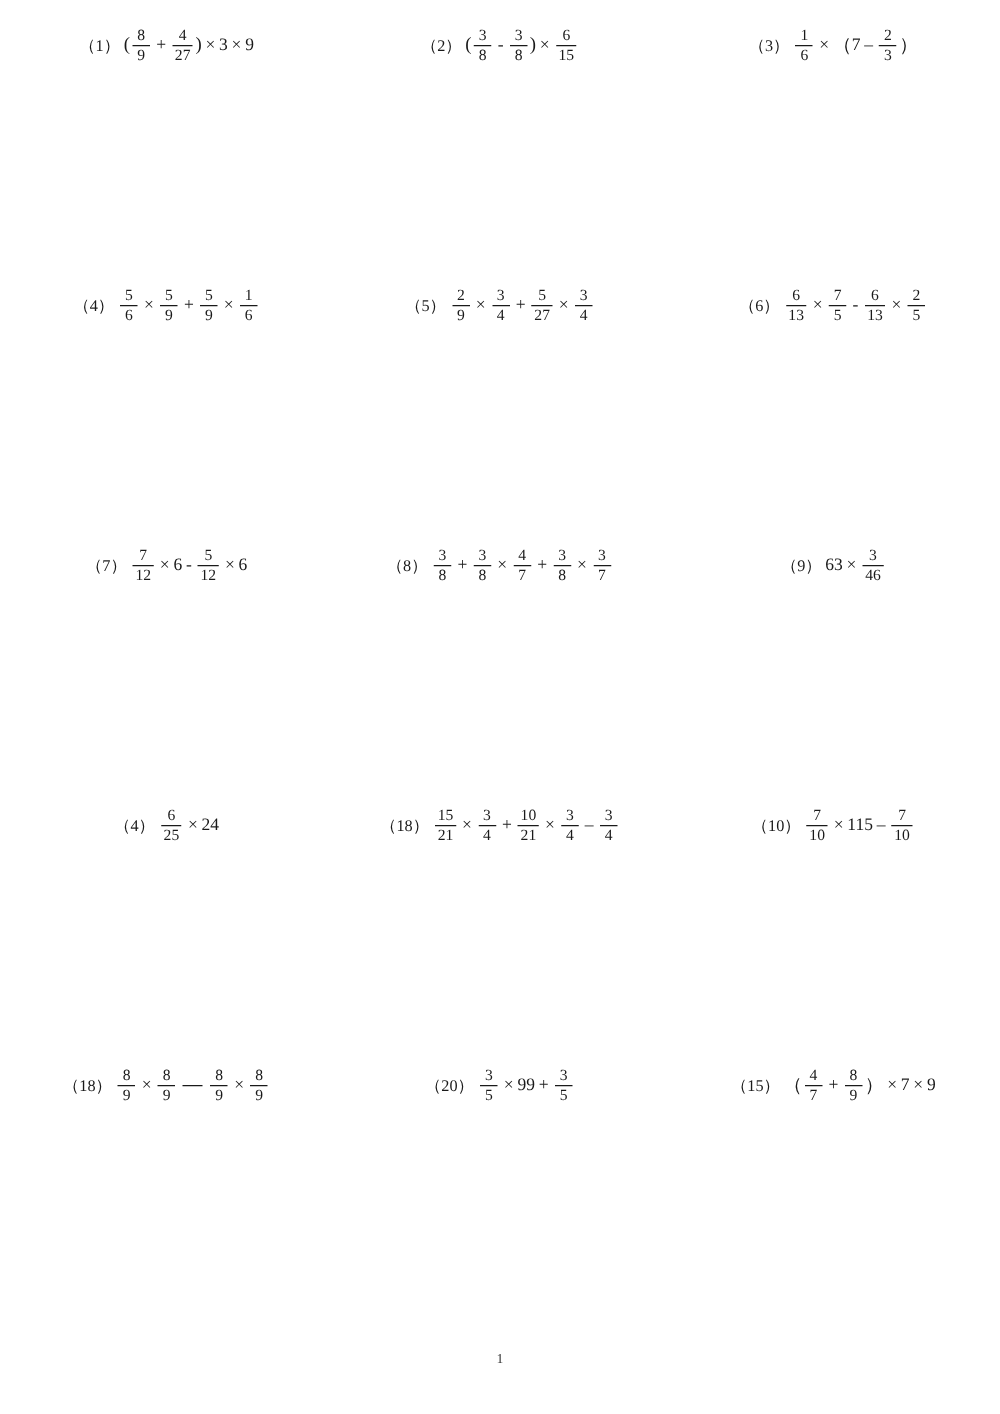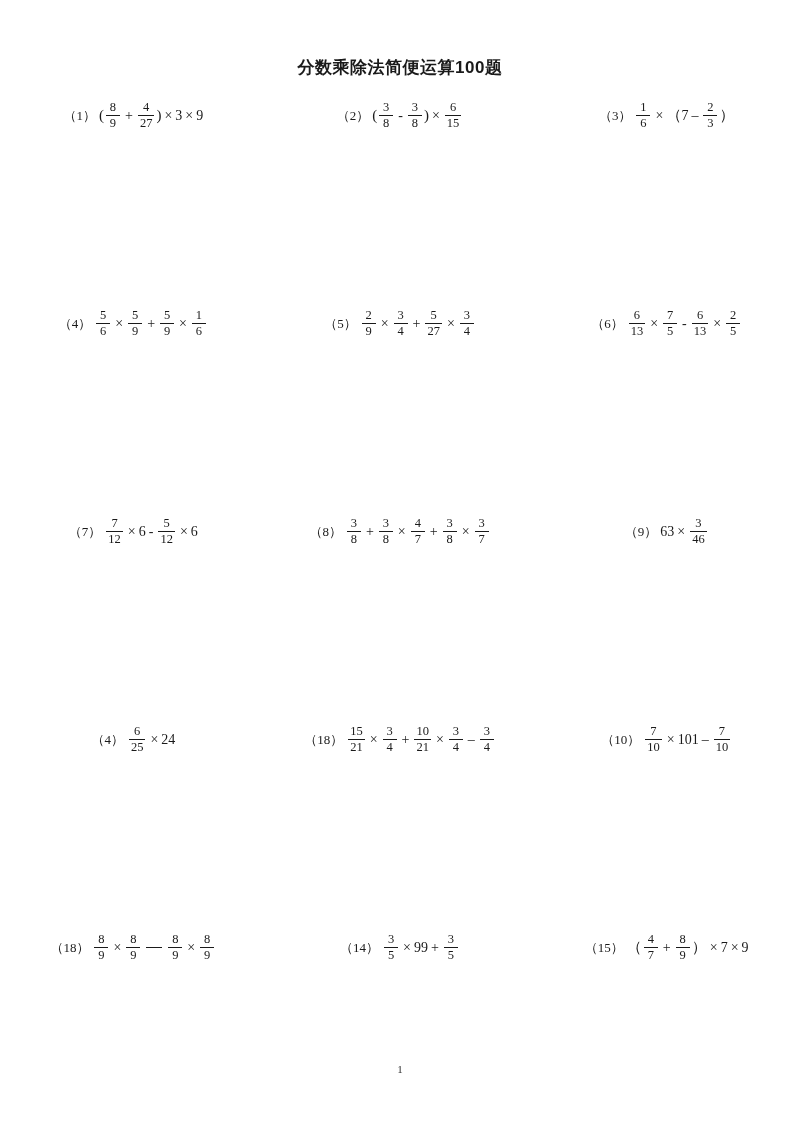--- a/index.html
+++ b/index.html
@@ -113,21 +113,20 @@
     text-align: center;
     font-size: 11px;
     color: #333;
   }
 </style>
 </head>
 <body>
 
 <div class="page">
 
-  <div class="doc-title">分数乘除法简便运算100题</div>
 
   <div class="rows">
     <div class="row">
       <div class="cell">
           <div class="cell-inner">
             <span class="qnum">（1）</span>
             <span class="expr">
               <span class="paren">(</span>
               <span class="frac">
                 <span class="n">8</span>
@@ -417,21 +416,21 @@
       <div class="cell">
           <div class="cell-inner">
             <span class="qnum">（10）</span>
             <span class="expr">
               <span class="frac">
                 <span class="n">7</span>
                 <span class="bar"></span>
                 <span class="d">10</span>
               </span>
               <span class="op">×</span>
-              <span class="num">101</span>
+              <span class="num">115</span>
               <span class="op">–</span>
               <span class="frac">
                 <span class="n">7</span>
                 <span class="bar"></span>
                 <span class="d">10</span>
               </span>
             </span>
           </div>
         </div>
     </div>
@@ -461,21 +460,21 @@
               <span class="frac">
                 <span class="n">8</span>
                 <span class="bar"></span>
                 <span class="d">9</span>
               </span>
             </span>
           </div>
         </div>
       <div class="cell">
           <div class="cell-inner">
-            <span class="qnum">（14）</span>
+            <span class="qnum">（20）</span>
             <span class="expr">
               <span class="frac">
                 <span class="n">3</span>
                 <span class="bar"></span>
                 <span class="d">5</span>
               </span>
               <span class="op">×</span>
               <span class="num">99</span>
               <span class="op">+</span>
               <span class="frac">

